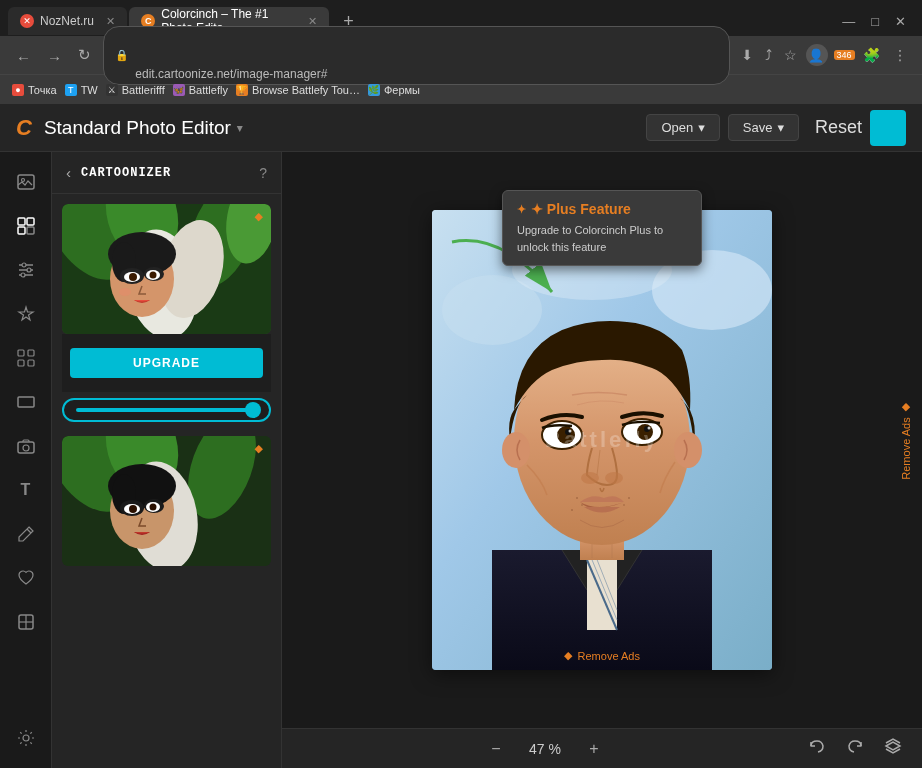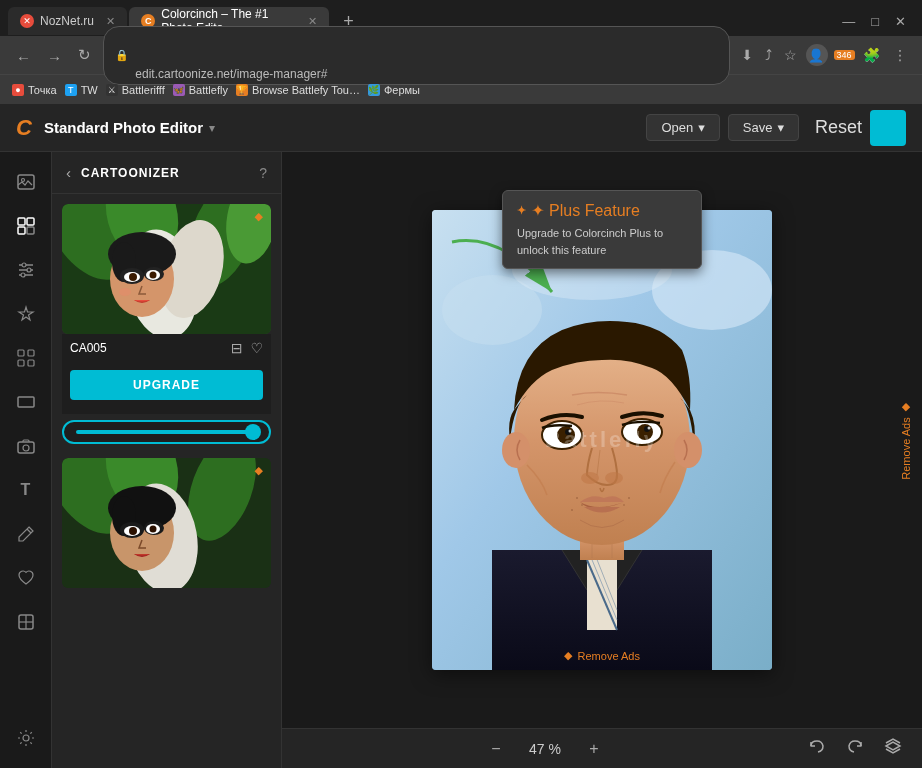--- a/index.html
+++ b/index.html
@@ -26,39 +26,39 @@
     .badge { background: #e67e22; color: white; font-size: 9px; border-radius: 3px; padding: 1px 3px; }
 
     .bookmarks-bar { background: #3a3a3a; border-top: 1px solid #444; display: flex; align-items: center; padding: 2px 12px; gap: 8px; height: 30px; overflow: hidden; }
     .bookmark { color: #ddd; font-size: 11px; display: flex; align-items: center; gap: 4px; cursor: pointer; white-space: nowrap; }
     .bookmark-icon { width: 12px; height: 12px; border-radius: 2px; display: flex; align-items: center; justify-content: center; font-size: 9px; }
 
     
     .app { display: flex; flex-direction: column; background: #1e1e1e; height: calc(768px - 104px); }
     .app-header { background: #252525; display: flex; align-items: center; padding: 0 16px; height: 48px; border-bottom: 1px solid #333; }
     .app-logo { color: #e67e22; font-size: 22px; margin-right: 12px; }
-    .app-title { color: #fff; font-size: 15px; font-weight: 700; }
+    .app-title { color: #fff; font-size: 19px; font-weight: 400; }
     .app-title-arrow { color: #888; margin-left: 6px; font-size: 12px; }
     .header-spacer { flex: 1; }
     .header-btn { background: #333; border: 1px solid #444; color: #ddd; border-radius: 4px; padding: 5px 14px; font-size: 13px; cursor: pointer; display: flex; align-items: center; gap: 5px; }
     .reset-btn { background: none; border: none; color: #ddd; font-size: 18px; cursor: pointer; margin: 8px 8px; }
 
     .app-body { display: flex; flex: 1; overflow: hidden; }
 
     
     .icon-sidebar { width: 52px; background: #1a1a1a; display: flex; flex-direction: column; align-items: center; padding: 12px 0; gap: 8px; border-right: 1px solid #333; }
     .icon-btn { width: 36px; height: 36px; display: flex; align-items: center; justify-content: center; border-radius: 6px; cursor: pointer; color: #888; font-size: 18px; }
     .icon-btn.active { color: #fff; }
     .icon-sidebar-spacer { flex: 1; }
 
     
     .panel { width: 230px; background: #252525; border-right: 1px solid #333; display: flex; flex-direction: column; overflow: hidden; }
     .panel-header { display: flex; align-items: center; padding: 12px 14px; border-bottom: 1px solid #333; }
     .panel-back { color: #aaa; font-size: 15px; cursor: pointer; margin-right: 10px; }
-    .panel-title { color: #fff; font-size: 12px; font-weight: 600; letter-spacing: 1px; flex: 1; }
+    .panel-title { color: #fff; font-size: 12px; font-weight: 600; letter-spacing: 1px; flex: 1; font-family: Liberation Mono, monospace; }
     .panel-help { color: #888; font-size: 14px; cursor: pointer; }
 
     .panel-content { overflow-y: auto; flex: 1; padding: 10px; }
     .panel-content::-webkit-scrollbar { width: 4px; }
     .panel-content::-webkit-scrollbar-track { background: #1a1a1a; }
     .panel-content::-webkit-scrollbar-thumb { background: #444; border-radius: 2px; }
 
     .upgrade-btn { background: #00bcd4; color: white; border: none; border-radius: 4px; padding: 8px 16px; width: 100%; font-size: 12px; font-weight: 700; letter-spacing: 1px; cursor: pointer; margin: 8px 0; }
 
     .slider-container { background: #1e1e1e; border: 2px solid #00bcd4; border-radius: 20px; padding: 8px 12px; margin: 6px 0; display: flex; align-items: center; position: relative; }
@@ -306,27 +306,20 @@
               <path d="M72 96 Q80 102 88 96" fill="#c0392b" stroke="none"></path>
               <path d="M72 96 Q80 99 88 96" fill="#e74c3c"></path>
 
               <ellipse cx="63" cy="88" rx="6" ry="4" fill="#e88a6a" opacity="0.5"></ellipse>
             </svg>
             
             <div style="position:absolute;top:6px;right:8px;color:#e67e22;font-size:11px;">◆</div>
           </div>
 
           <div style="background:#1e1e1e;padding:6px 8px;">
-            <div style="display:flex;align-items:center;justify-content:space-between;margin-bottom:6px;">
-              <span style="color:#fff;font-size:12px;font-weight:500;">CA005</span>
-              <div style="display:flex;gap:8px;align-items:center;">
-                <span style="color:#aaa;font-size:14px;">⊟</span>
-                <span style="color:#aaa;font-size:14px;">♡</span>
-              </div>
-            </div>
             <button class="upgrade-btn">
               <span>UPGRADE</span>
             </button>
           </div>
 
           <div class="slider-container">
             <div class="slider-track">
               <div class="slider-thumb"></div>
             </div>
           </div>
@@ -472,21 +465,21 @@
           
           <div class="remove-ads-bottom">
             <span style="color:#e67e22;">◆</span>
             <span>Remove Ads</span>
           </div>
         </div>
 
         <div class="tooltip-bubble" style="position:absolute;top:38px;left:220px;background:#3a3a3a;border:1px solid #555;border-radius:6px;padding:10px 14px;width:200px;z-index:20;box-shadow:0 4px 12px rgba(0,0,0,0.5);">
           <div class="tooltip-title">
             <span style="color:#e67e22;">✦</span>
-            <span style="color:#e67e22;font-size:16px;font-weight:400;">✦ Plus Feature</span>
+            <span style="color:#e67e22;font-size:14px;font-weight:700;">✦ Plus Feature</span>
           </div>
           <div class="tooltip-text" style="color:#ccc;font-size:11px;line-height:1.5;">Upgrade to Colorcinch Plus to unlock this feature</div>
         </div>
 
         <svg width="200" height="200" style="position:absolute;top:60px;left:140px;z-index:15;pointer-events:none;">
           <defs>
             <marker id="arrowhead" markerWidth="10" markerHeight="7" refX="10" refY="3.5" orient="auto">
               <polygon points="0 0, 10 3.5, 0 7" fill="#4CAF50"></polygon>
             </marker>
           </defs>

